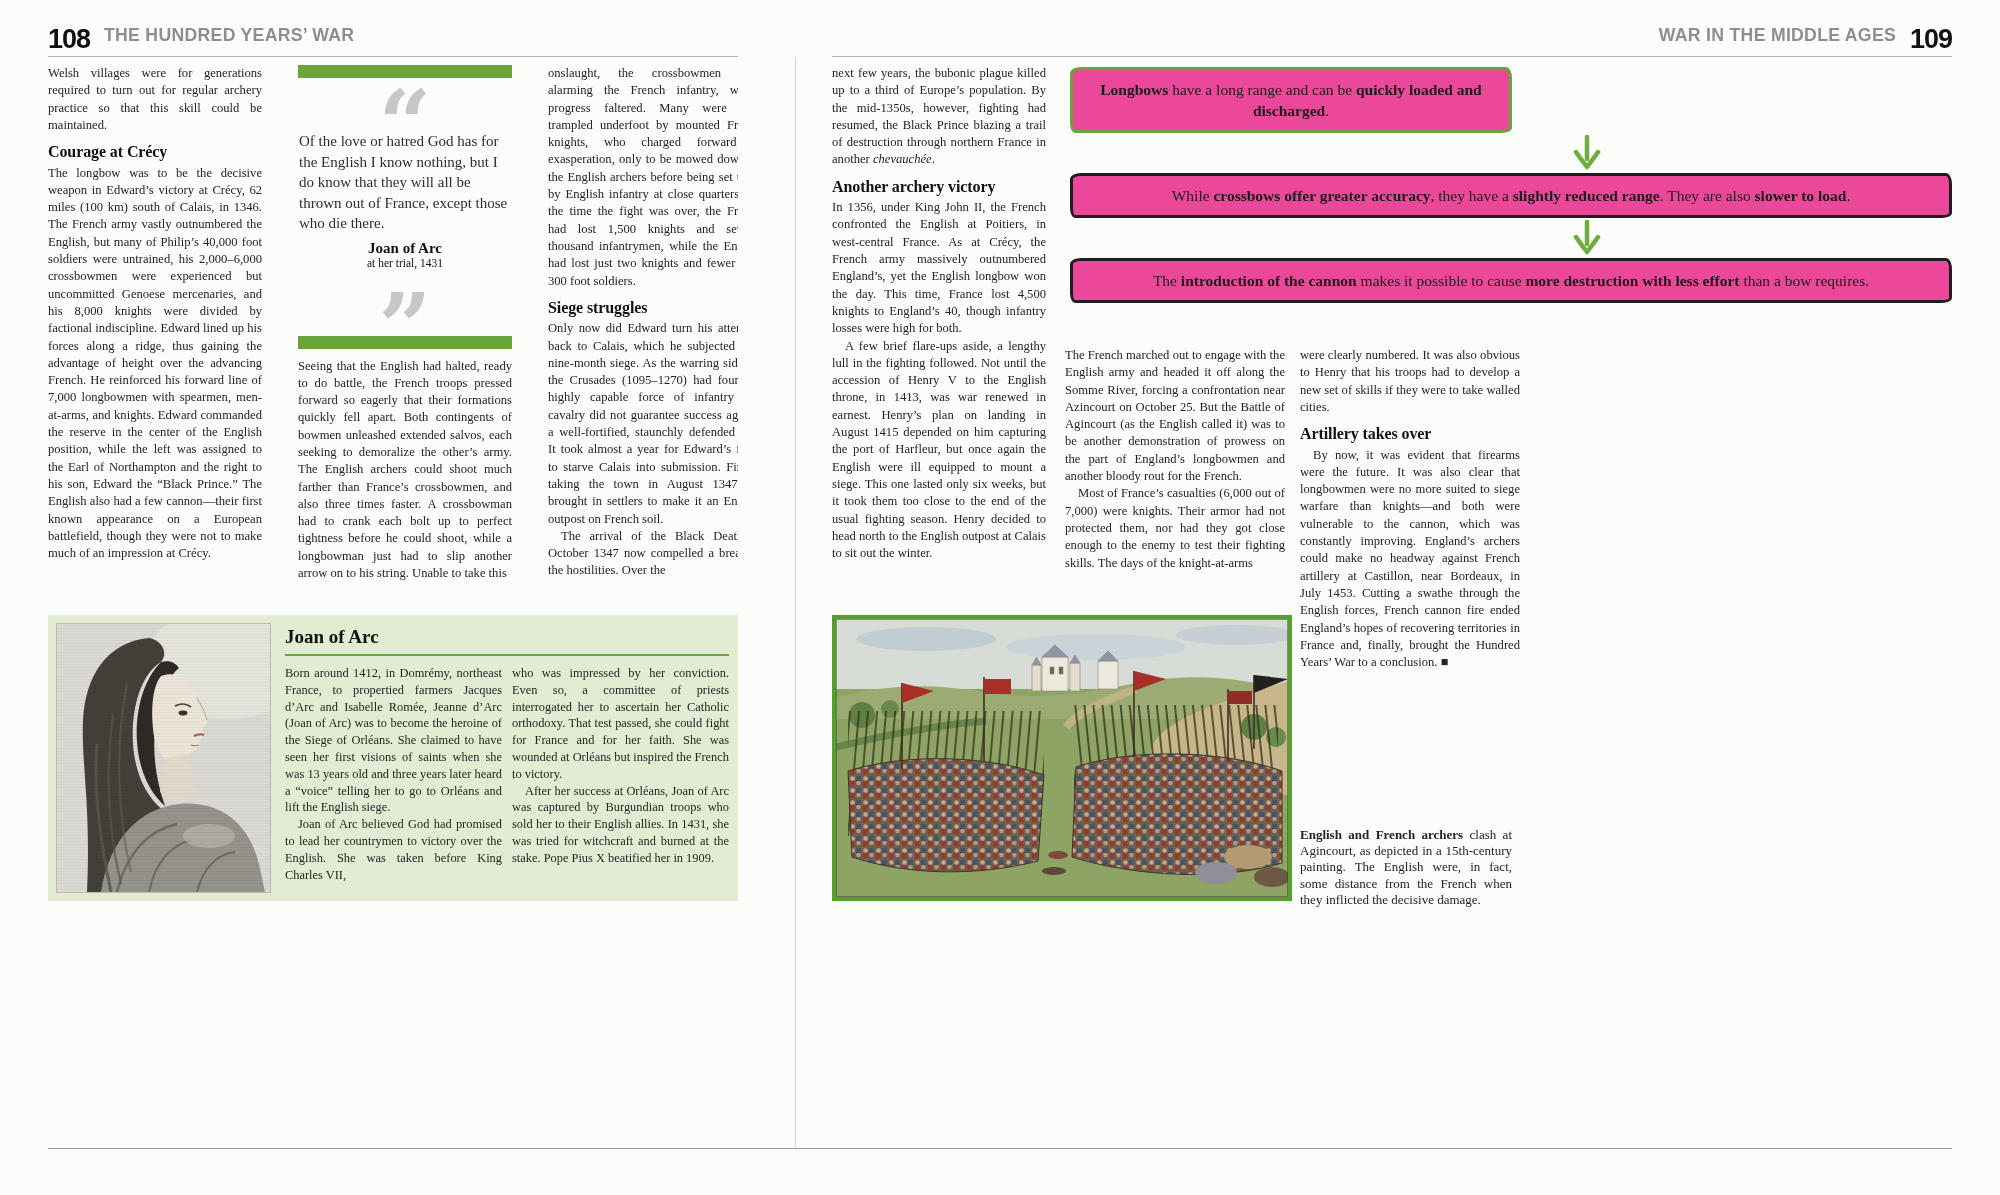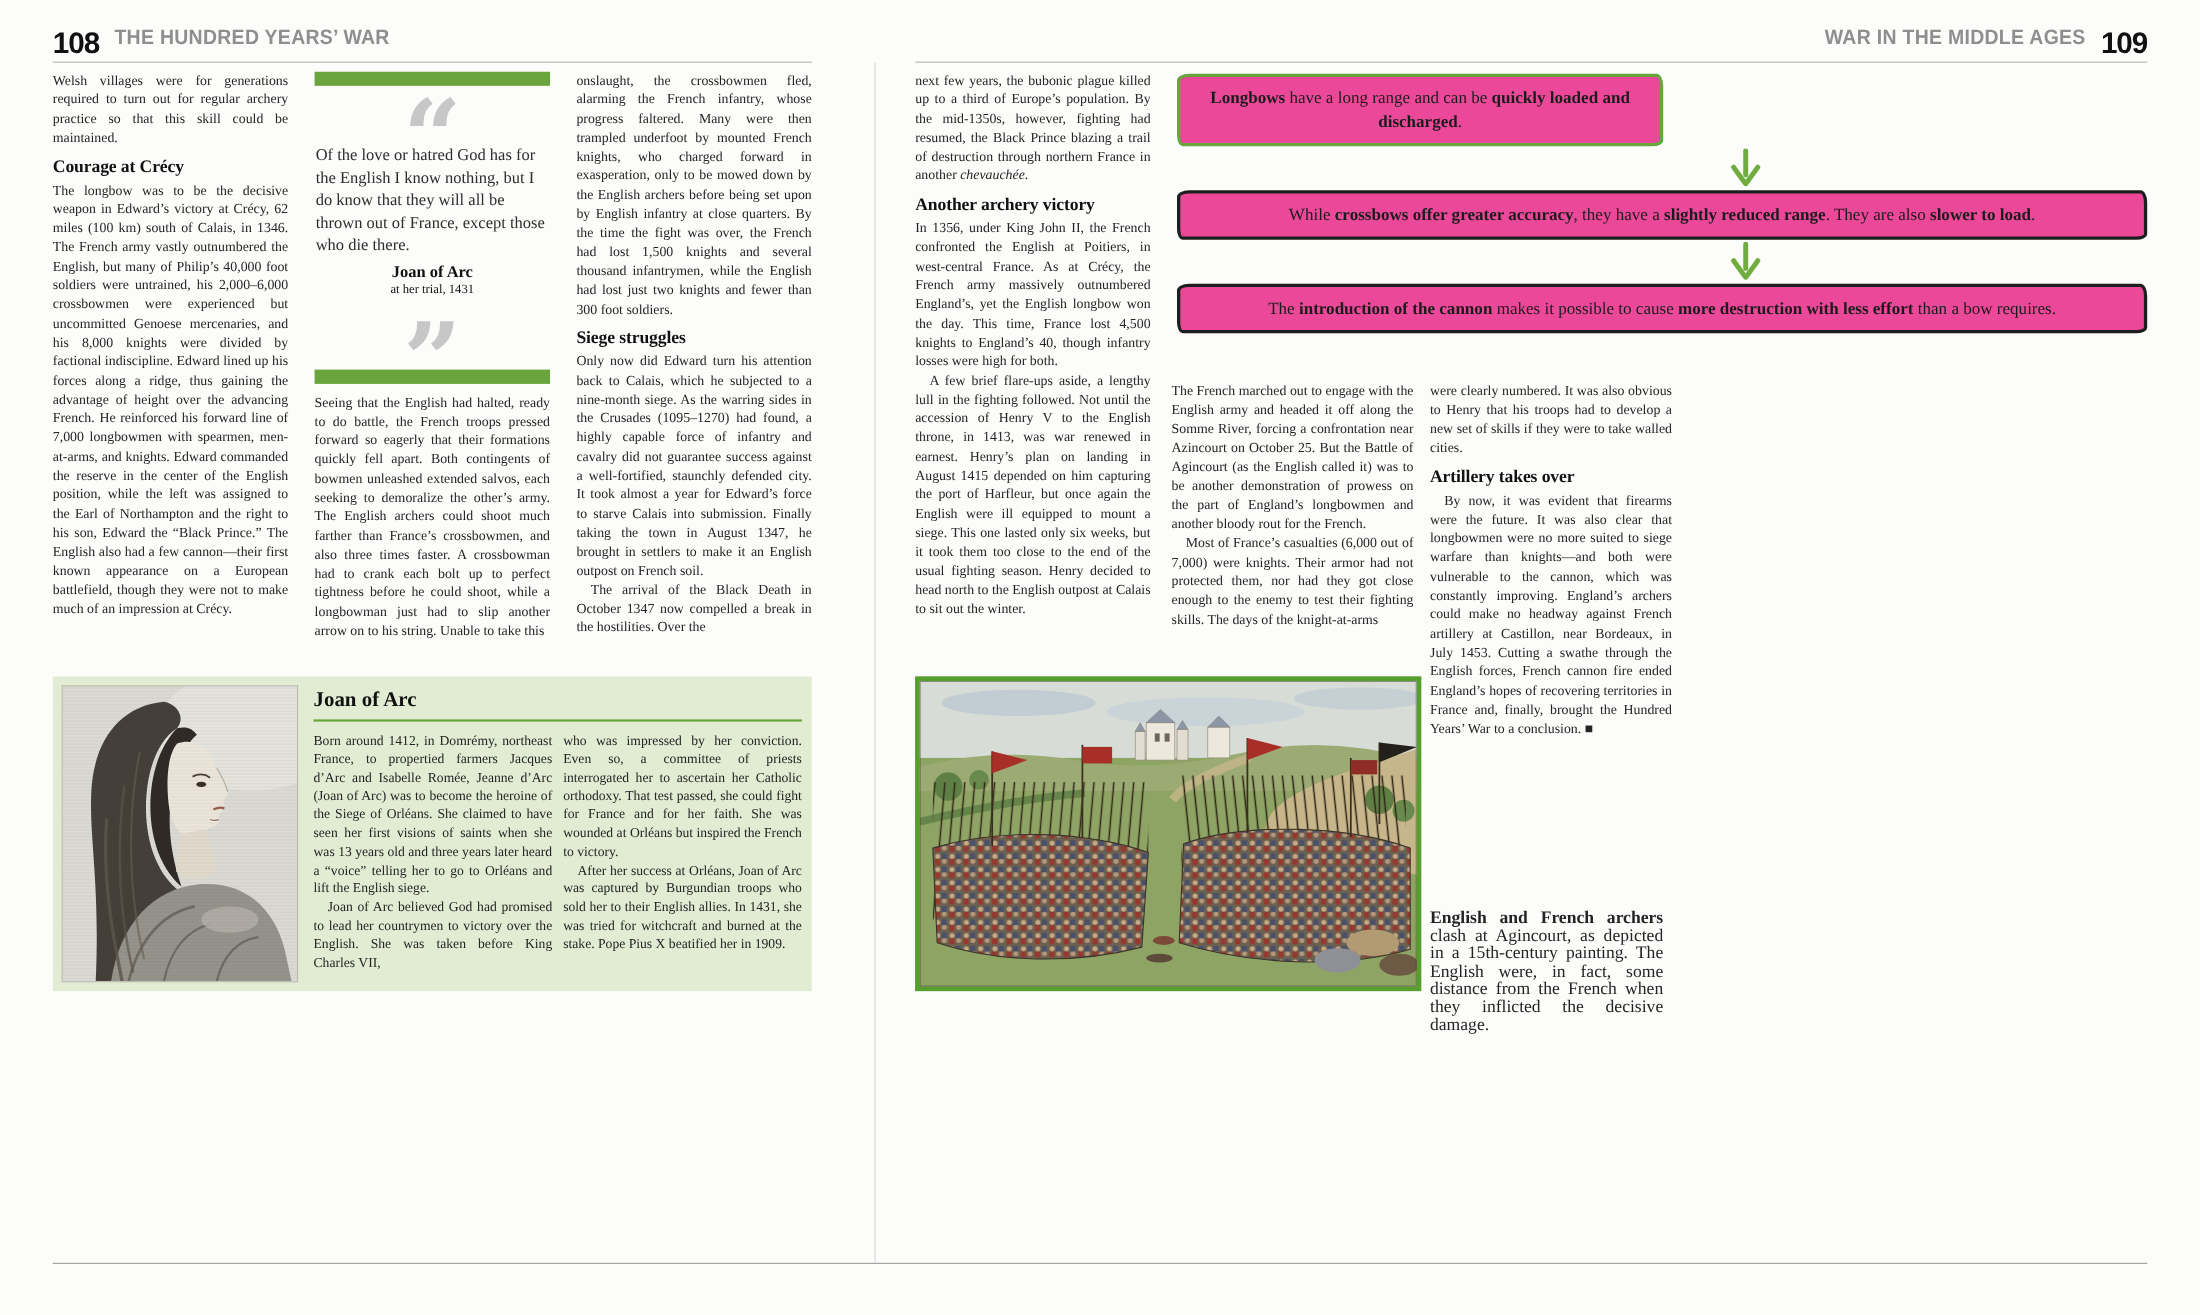--- a/index.html
+++ b/index.html
@@ -17,21 +17,21 @@
   .pageheader.right{justify-content:flex-end}
   .pagenum{font-size:27px;font-weight:bold;letter-spacing:-1px;color:#111}
   .pagetitle{display:inline-block;font-size:19px;font-weight:bold;color:#8e8e8e;letter-spacing:.3px;transform:scaleX(.93);transform-origin:left center}
   .pageheader.right .pagetitle{transform-origin:right center}
 
   .col p{font-size:12.6px;line-height:17.3px;text-align:justify;color:#242424}
   p.indent{text-indent:13px}
   h3.subhead{font-size:16px;line-height:1.15;margin:9px 0 3px;color:#111;letter-spacing:-.1px}
 
   
-  .cols{display:flex;gap:24px;margin-top:8px;height:549px;overflow:hidden}
+  .cols{display:flex;gap:36px;margin-top:8px;height:549px;overflow:hidden}
   .cols .col{width:214px;flex:none}
 
   
   .pullquote{text-align:center;margin-bottom:9px}
   .pq-bar{height:13px;background:#69a43c}
   .pq-glyph{height:46px;overflow:hidden;font-family:"DejaVu Serif",serif;font-size:92px;line-height:82px;color:#c7c7c7;font-weight:bold;margin-top:5px}
   .pq-glyph.close{margin-top:4px;margin-bottom:4px}
   .pq-text{font-size:15px;line-height:20.5px;color:#2d2d2d;margin:2px 1px 6px;text-align:left}
   .pq-attr{font-size:15px;font-weight:bold;color:#111}
   .pq-src{font-size:11.5px;font-weight:normal;color:#111;margin-bottom:17px}
@@ -53,21 +53,21 @@
   .rcol3{position:absolute;left:468px;top:290px;width:220px;height:472px;overflow:hidden}
 
   .flowchart{position:absolute;left:238px;top:10px;width:882px}
   .flowbox{border:3px solid #1e1e1e;border-radius:11px 6px 10px 5px/6px 11px 5px 10px;padding:9px 22px;text-align:center;font-size:15.5px;line-height:21px;color:#1b1b1b;background:#ec4899}
   .flowbox.green{border-color:#69a43c;width:442px}
   .flowarrow{margin-left:497px;width:40px;height:40px;display:flex;align-items:center;justify-content:center}
 
   .battle{position:absolute;left:0;top:558px;width:460px;height:286px;border:4px solid #55a02c;background:#8ea464}
   .battle svg{display:block;width:100%;height:100%}
 
-  .caption{position:absolute;left:468px;top:770px;width:212px;font-size:16px;line-height:16.2px;text-align:justify;color:#242424}
+  .caption{position:absolute;left:468px;top:770px;width:212px;font-size:13px;line-height:16.2px;text-align:justify;color:#242424}
 </style>
 </head>
 <body>
 
 <div class="spread">
 
   <div class="fold-line"></div>
   <div class="bottom-rule"></div>
 
   <section class="page page-left">

